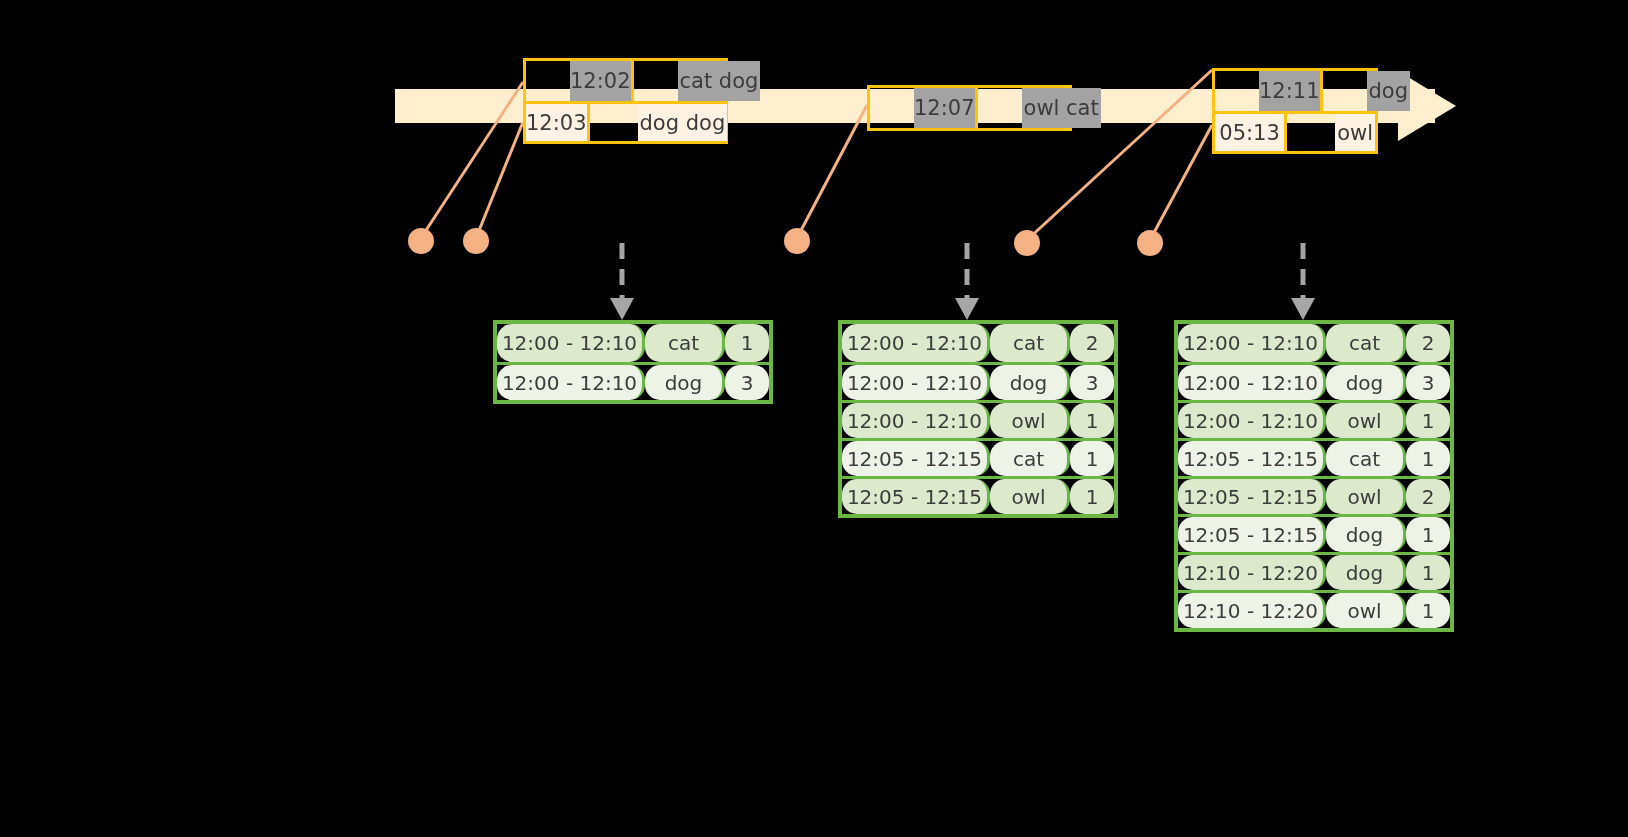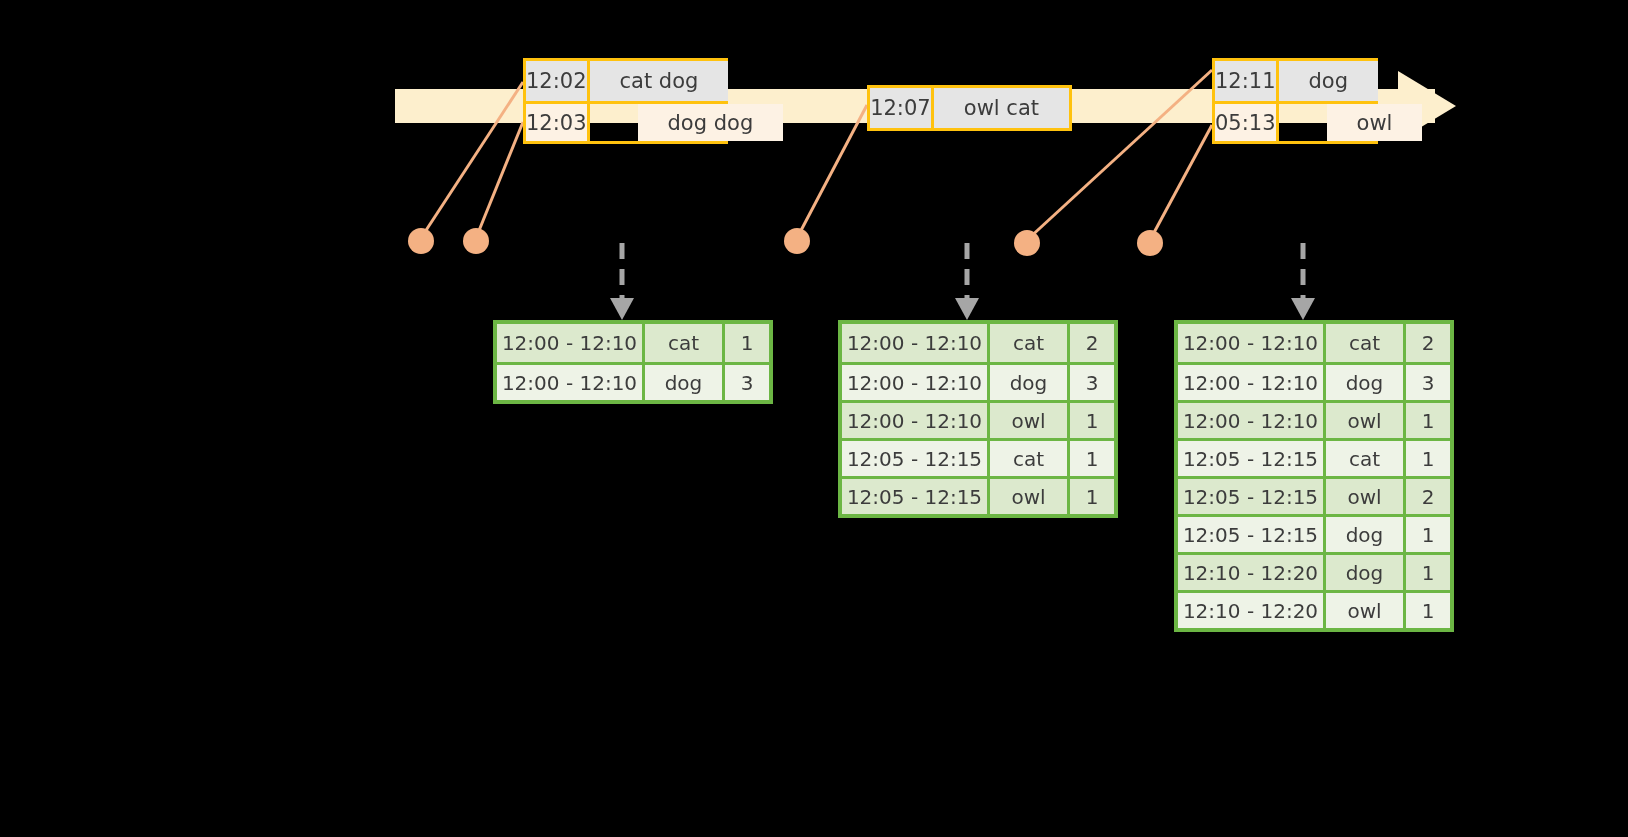--- a/index.html
+++ b/index.html
@@ -64,23 +64,23 @@
     color: #3c3c3c;
     box-sizing: border-box;
     white-space: nowrap;
   }
   .event-cell.time {
     width: 88px;
     border-right: 3px solid #ffc20e;
   }
   .event-cell.words {
     flex: 1 1 auto;
-    padding: 0 30px;
-  }
-  .event-row.shade-a .event-cell { background: #e5e5e5; }
+    padding: 0 2px;
+  }
+  .event-row.shade-a .event-cell { background: #a3a3a3; margin-left: 44px; }
   .event-row.shade-b .event-cell { background: #fdf2e4; }
 
   
   .result-table {
     position: absolute;
     border: 4px solid #6cb644;
     box-sizing: border-box;
     display: flex;
     flex-direction: column;
   }
@@ -92,20 +92,21 @@
   }
   .result-cell {
     display: flex;
     align-items: center;
     justify-content: center;
     font-size: 20px;
     color: #3c3c3c;
     box-sizing: border-box;
     border-right: 3px solid #6cb644;
     white-space: nowrap;
+    border-radius: 15px;
   }
   .result-cell:last-child { border-right: none; }
   .result-row + .result-row { border-top: 3px solid #6cb644; }
   .result-cell.win  { width: 148px; }
   .result-cell.word { width: 80px; }
   .result-cell.cnt  { width: 44px; }
   .result-row.shade-a .result-cell { background: #dce9cd; }
   .result-row.shade-b .result-cell { background: #eef3e7; }
 
   
@@ -159,21 +160,21 @@
     </div>
   </div>
 
   <div class="event-box" style="left:867px; top:85px; width:205px;">
     <div class="event-row shade-a">
       <div class="event-cell time">12:07</div>
       <div class="event-cell words">owl cat</div>
     </div>
   </div>
 
-  <div class="event-box" style="left:1212px; top:58px; width:166px;">
+  <div class="event-box" style="left:1212px; top:68px; width:166px;">
     <div class="event-row shade-a">
       <div class="event-cell time">12:11</div>
       <div class="event-cell words">dog</div>
     </div>
     <div class="event-row shade-b">
       <div class="event-cell time">05:13</div>
       <div class="event-cell words">owl</div>
     </div>
   </div>
 

